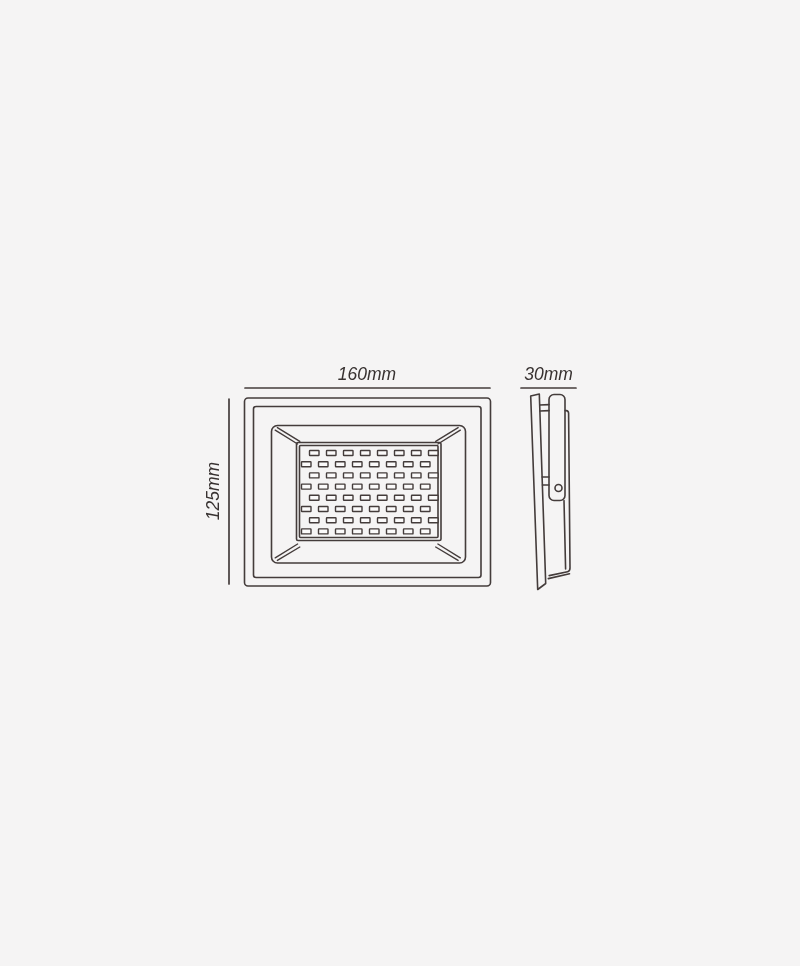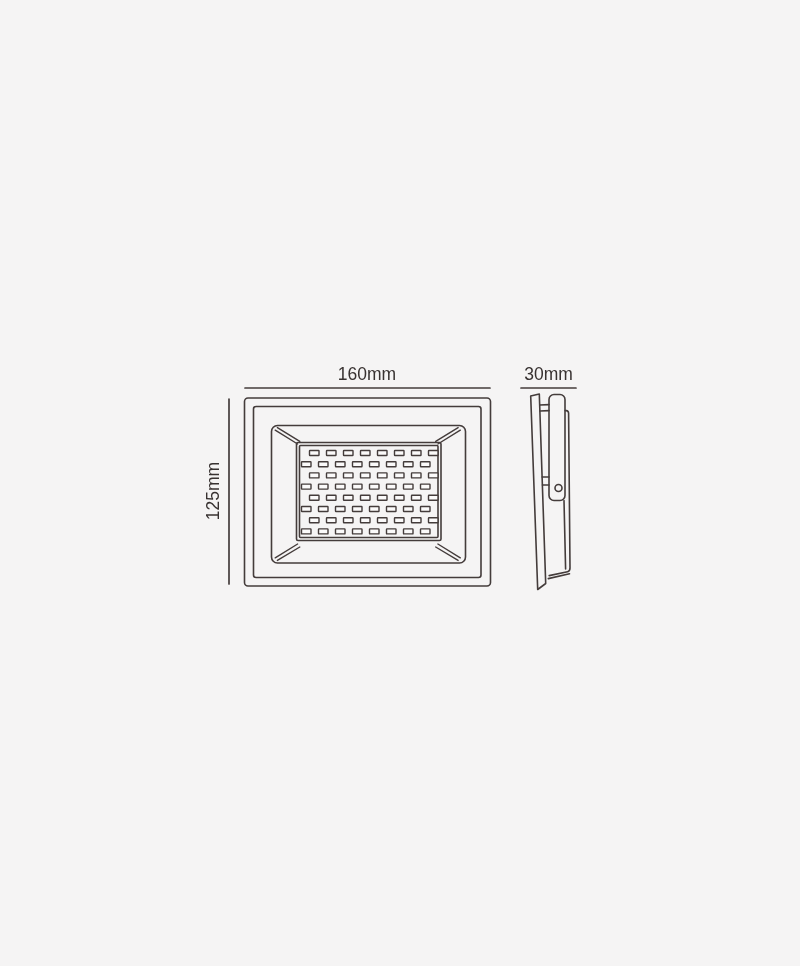--- a/index.html
+++ b/index.html
@@ -8,20 +8,21 @@
     width: 800px;
     height: 966px;
     background: #f5f4f4;
     font-family: "Liberation Sans", sans-serif;
     overflow: hidden;
   }
   .canvas {
     position: relative;
     width: 764px;
     height: 966px;
+    font-style: italic;
   }
   svg { display: block; }
   .dim-text {
     font-family: "Liberation Sans", sans-serif;
     font-size: 17.5px;
   }
 </style>
 </head>
 <body style="background: rgb(245, 244, 244);">
 

